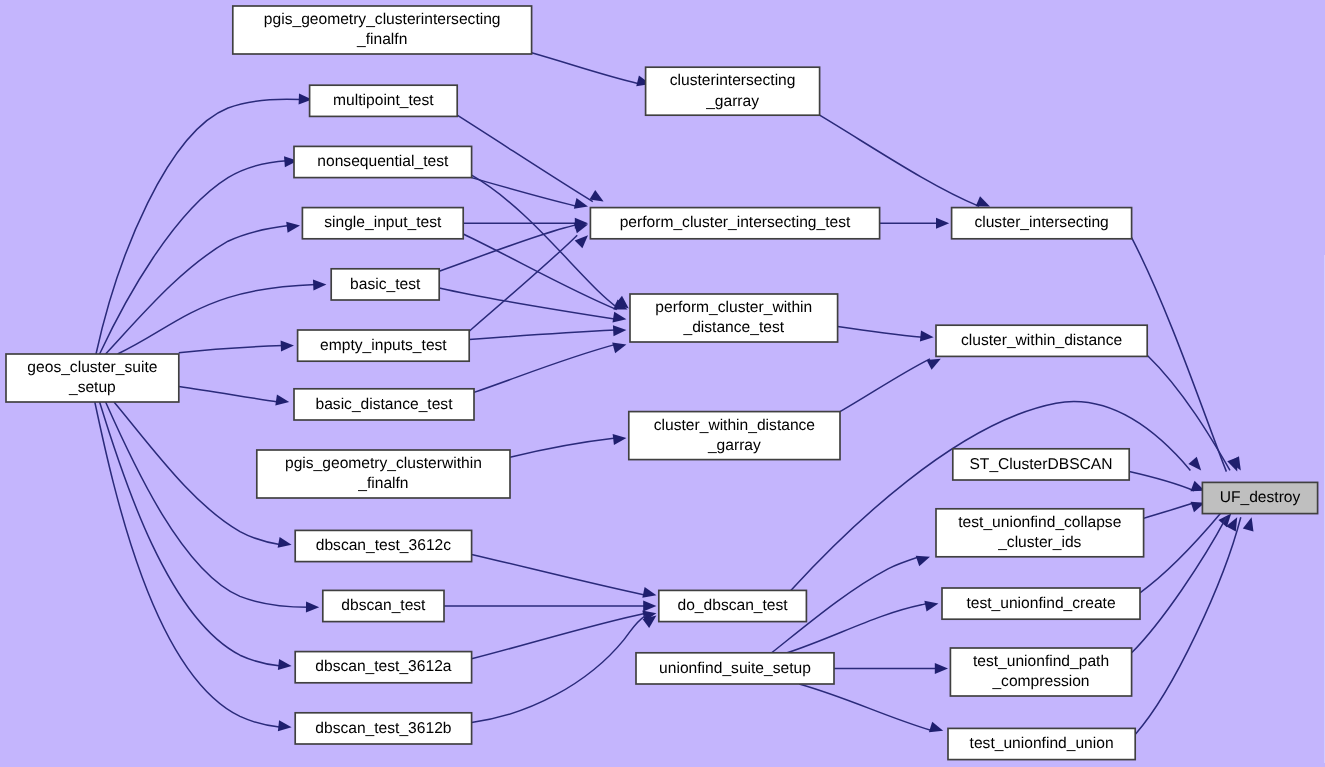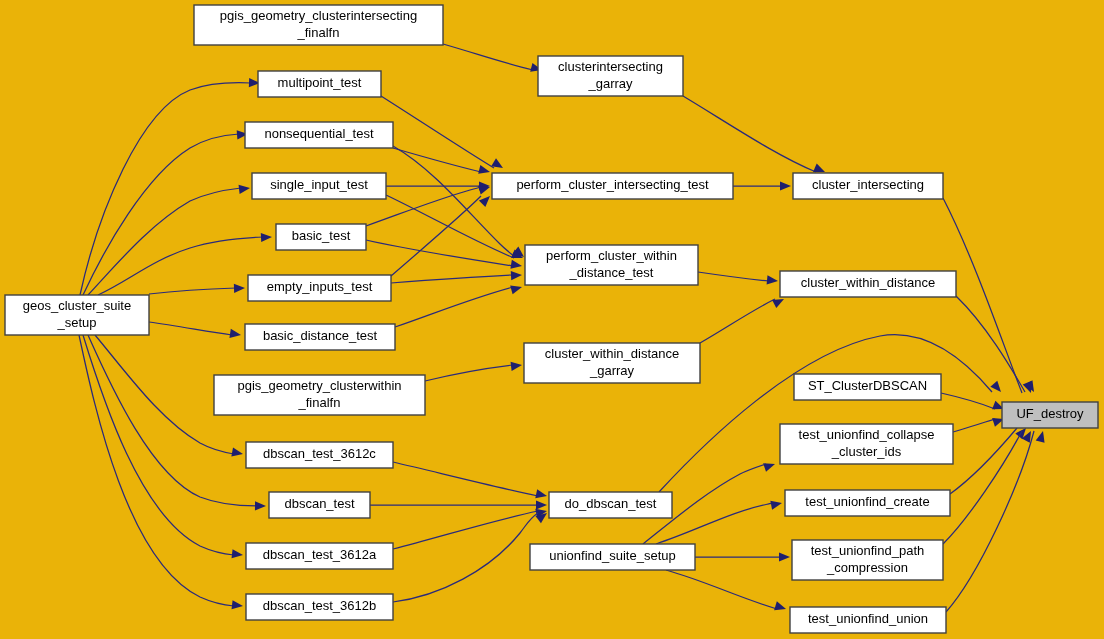--- a/index.html
+++ b/index.html
@@ -4,21 +4,21 @@
 <style>
   html, body {
     margin: 0;
     padding: 0;
     background: #ffffff;
   }
   #graph-root {
     position: relative;
     width: 1104px;
     height: 639px;
-    background: #eab308;
+    background: #c4b5fd;
     font-family: "Liberation Sans", sans-serif;
     overflow: hidden;
   }
   svg#callgraph {
     display: block;
     width: 1104px;
     height: 639px;
   }
   .node-box {
     fill: #ffffff;

